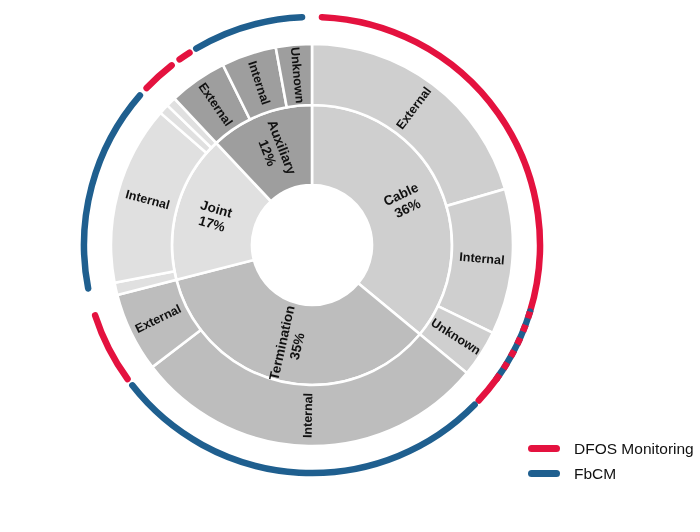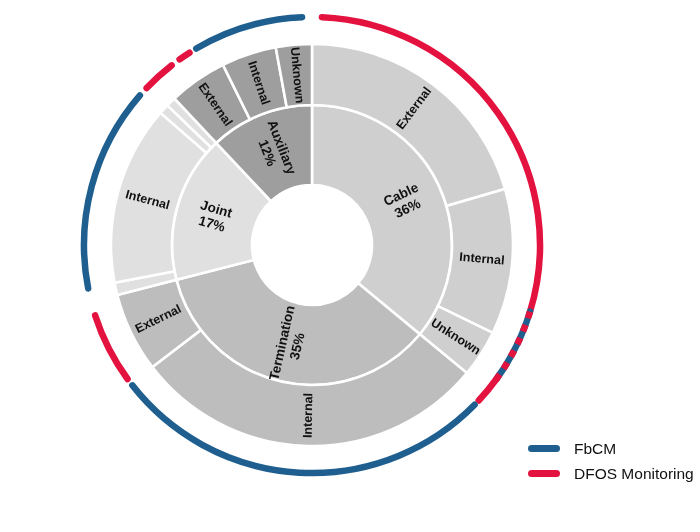--- a/index.html
+++ b/index.html
@@ -89,21 +89,21 @@
         <text x="158.62539868814176" y="319.4747049166932" class="seg-label outer" transform="rotate(334.1 158.62539868814176 319.4747049166932)">External</text>
         <text x="147.42573939855217" y="200.44034619202324" class="seg-label outer" transform="rotate(375.15 147.42573939855217 200.44034619202324)">Internal</text>
         <text x="214.81555197733024" y="104.90919708086116" class="seg-label outer" transform="rotate(415.25 214.81555197733024 104.90919708086116)">External</text>
         <text x="258.32304229036896" y="83.16973641794166" class="seg-label outer" transform="rotate(431.65 258.32304229036896 83.16973641794166)">Internal</text>
         <text x="296.5471450762785" y="75.20171003597704" class="seg-label outer" transform="rotate(444.8 296.5471450762785 75.20171003597704)">Unknown</text>
       </g>
   </svg>
 
   <div class="legend">
     <div class="legend-row">
+      <span class="legend-swatch" id="sw0" style="background: rgb(228, 18, 63);"></span>
+      <span class="legend-text">DFOS Monitoring</span>
+    </div>
+    <div class="legend-row">
       <span class="legend-swatch" id="sw1" style="background: rgb(31, 95, 143);"></span>
       <span class="legend-text">FbCM</span>
-    </div>
-    <div class="legend-row">
-      <span class="legend-swatch" id="sw0" style="background: rgb(228, 18, 63);"></span>
-      <span class="legend-text">DFOS Monitoring</span>
     </div>
   </div>
 </div>
 
 </body></html>

